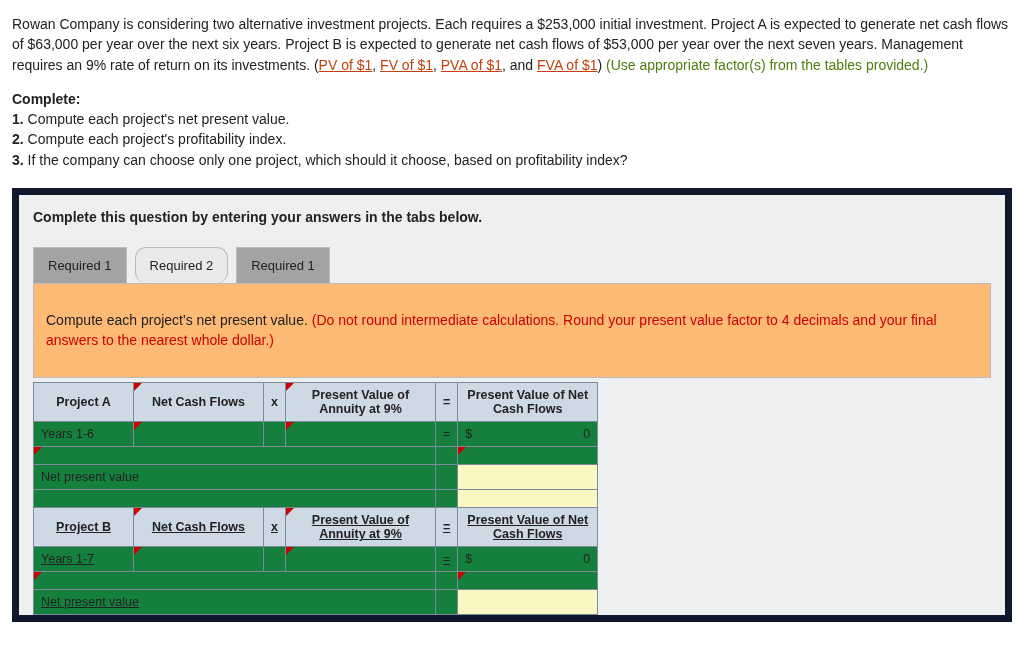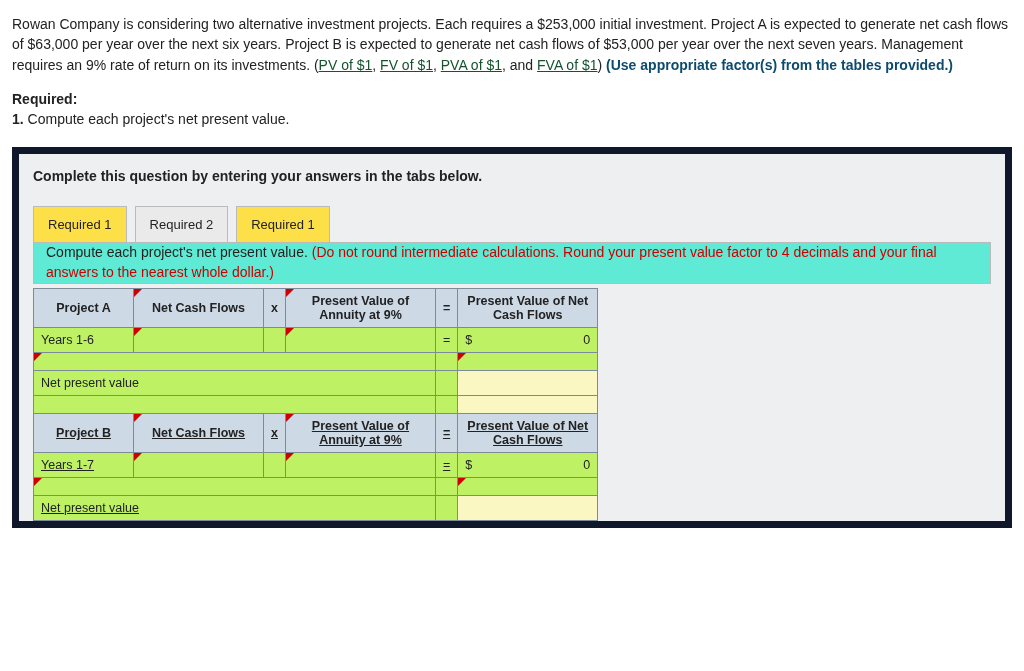--- a/index.html
+++ b/index.html
@@ -5,61 +5,62 @@
     * { box-sizing: border-box; margin: 0; padding: 0; }
     body {
       font-family: "Helvetica Neue", Arial, sans-serif;
       font-size: 14px;
       color: #222;
       padding: 14px 12px;
       background: #fff;
       width: 1024px;
     }
     .problem-text { line-height: 1.45; margin-bottom: 14px; }
-    .problem-text a { color: #14532d; text-decoration: underline; }
-    .red-bold { color: #0c4a6e; font-weight: bold; }
+    .problem-text a { color: #c2410c; text-decoration: underline; }
+    .red-bold { color: #4d7c0f; font-weight: normal; }
     .required-block { margin-bottom: 18px; line-height: 1.45; }
     .required-block .b { font-weight: bold; }
     .tabs-container {
       background: #edeff1;
       border: 7px solid #0f172a;
       padding: 14px 14px 0 14px;
     }
     .tabs-instruction { font-weight: bold; margin-bottom: 22px; }
     .tabs-row { display: flex; gap: 8px; margin-bottom: 0; }
     .tab {
-      background: #fde047;
+      background: #a3a3a3;
       border: 1px solid #bbb;
       padding: 10px 14px;
       font-size: 13px;
       cursor: pointer;
       border-bottom: none;
     }
     .tab.inactive {
       background: #eaeaea;
+      border-radius: 11px;
     }
     .tab-content {
-      background: #5eead4;
+      background: #fdba74;
       border: 1px solid #bbb;
       border-top: 1px solid #bbb;
-      padding: 0 12px;
+      padding: 27px 12px;
       margin-top: 0;
       line-height: 1.4;
     }
     .tab-content .red { color: #c00; }
     .worksheet { margin-top: 4px; }
     table.ws {
       border-collapse: collapse;
       font-size: 12.5px;
     }
     table.ws td, table.ws th {
       border: 1px solid #7c8a99;
       padding: 5px 7px;
       text-align: left;
-      background: #bef264;
+      background: #15803d;
       vertical-align: middle;
     }
     table.ws th {
       background: #ced9e6;
       font-weight: bold;
       text-align: center;
       position: relative;
     }
     .hdr-op {
       background: #ced9e6;
@@ -90,22 +91,24 @@
     .spacer-row td { height: 18px; }
   </style>
 </head>
 <body>
 
 <div class="problem-text">
   <span>Rowan Company is considering two alternative investment projects. Each requires a $253,000 initial investment. Project A is expected to generate net cash flows of $63,000 per year over the next six years. Project B is expected to generate net cash flows of $53,000 per year over the next seven years. Management requires an 9% rate of return on its investments. (</span><a href="#">PV of $1</a><span>, </span><a href="#">FV of $1</a><span>, </span><a href="#">PVA of $1</a><span>, and </span><a href="#">FVA of $1</a><span>) </span><span class="red-bold">(Use appropriate factor(s) from the tables provided.)</span>
 </div>
 
 <div class="required-block">
-  <div class="b">Required:</div>
+  <div class="b">Complete:</div>
   <div><b>1.</b> Compute each project's net present value.</div>
+  <div><b>2.</b> Compute each project's profitability index.</div>
+  <div><b>3.</b> If the company can choose only one project, which should it choose, based on profitability index?</div>
 </div>
 
 <div class="tabs-container">
   <div class="tabs-instruction">Complete this question by entering your answers in the tabs below.</div>
 
   <div class="tabs-row">
     <div class="tab">Required 1</div>
     <div class="tab inactive">Required 2</div>
     <div class="tab">Required 1</div>
   </div>

